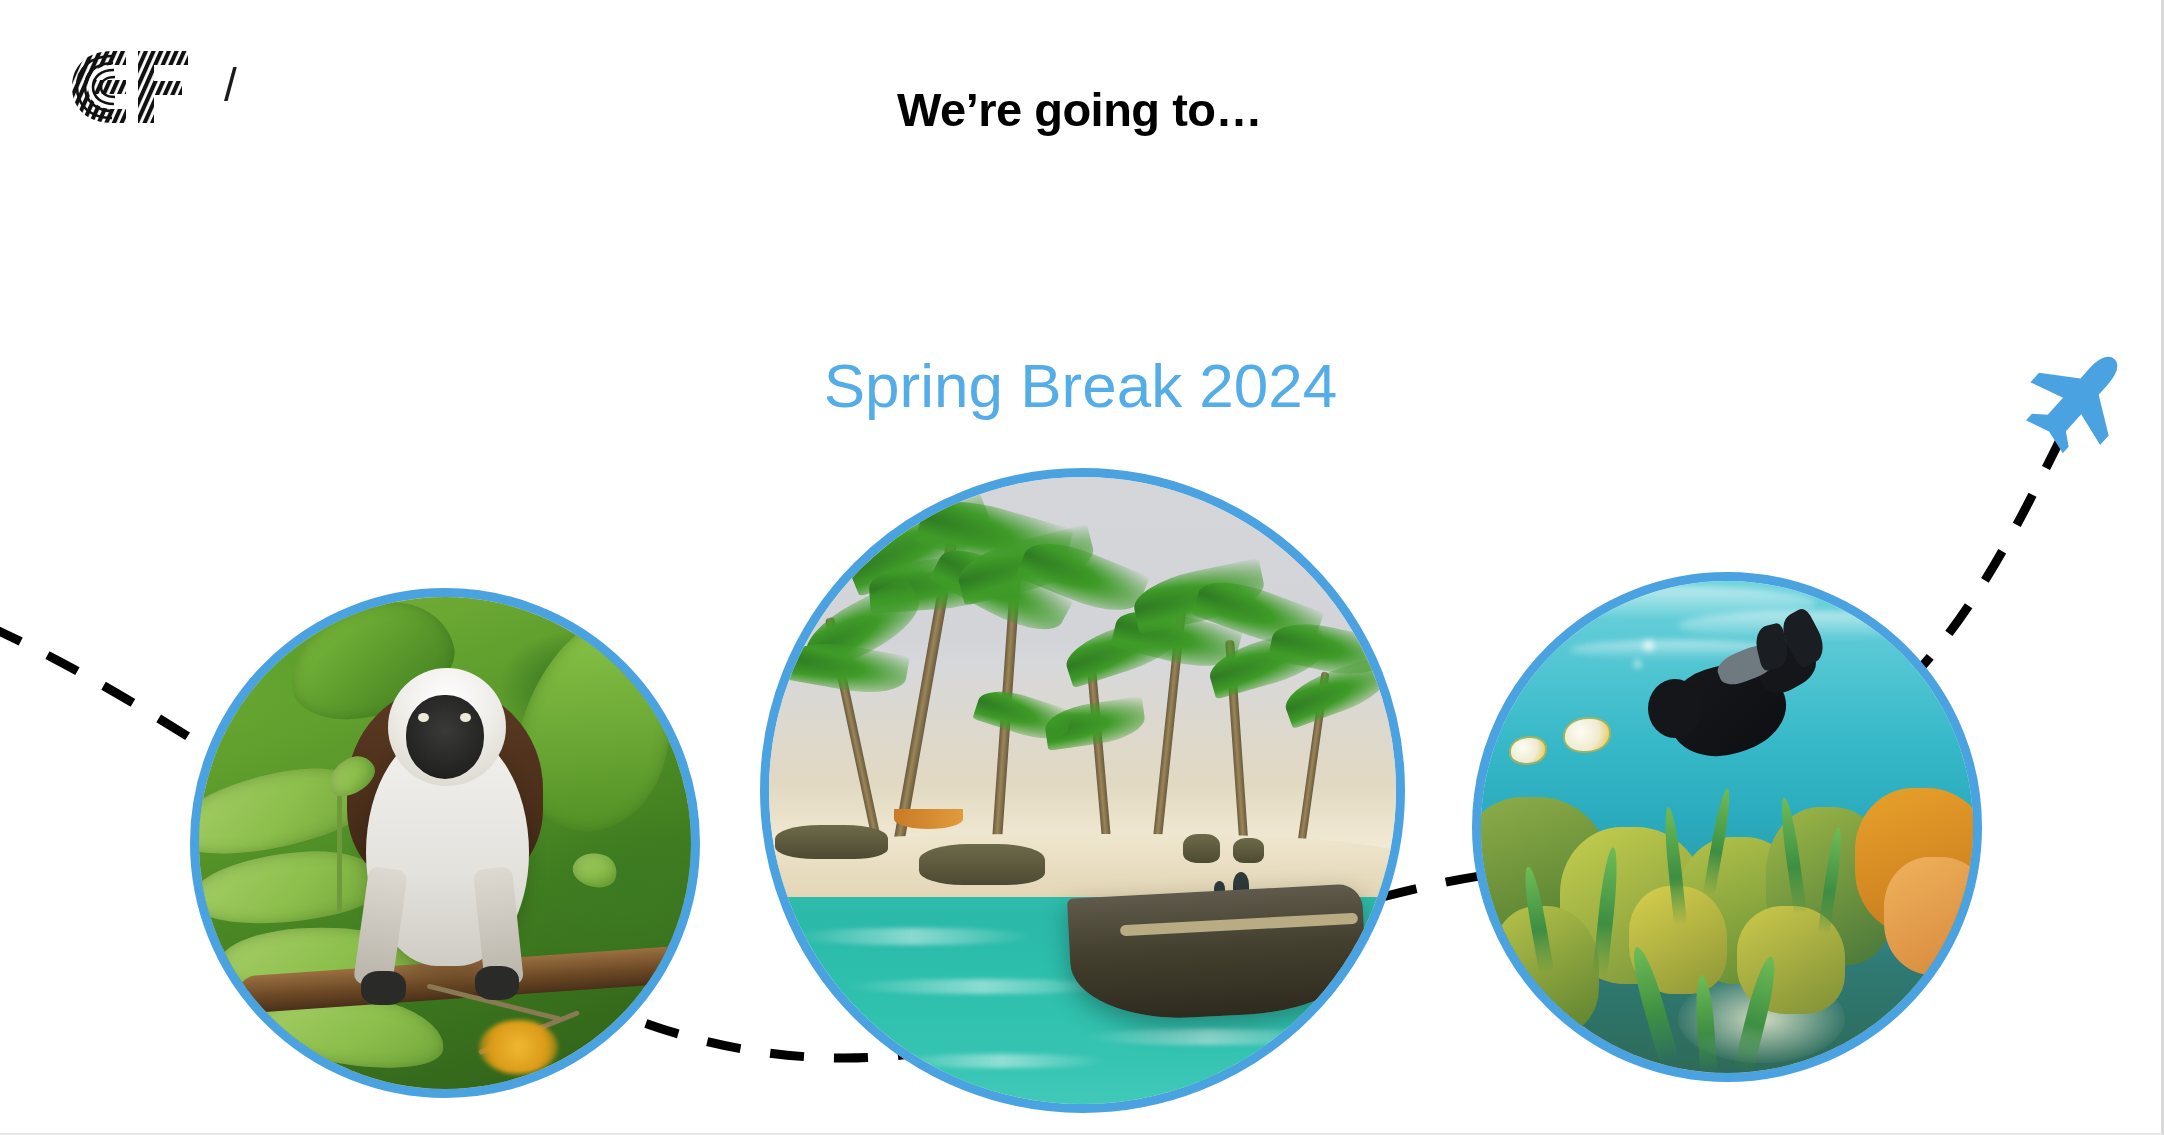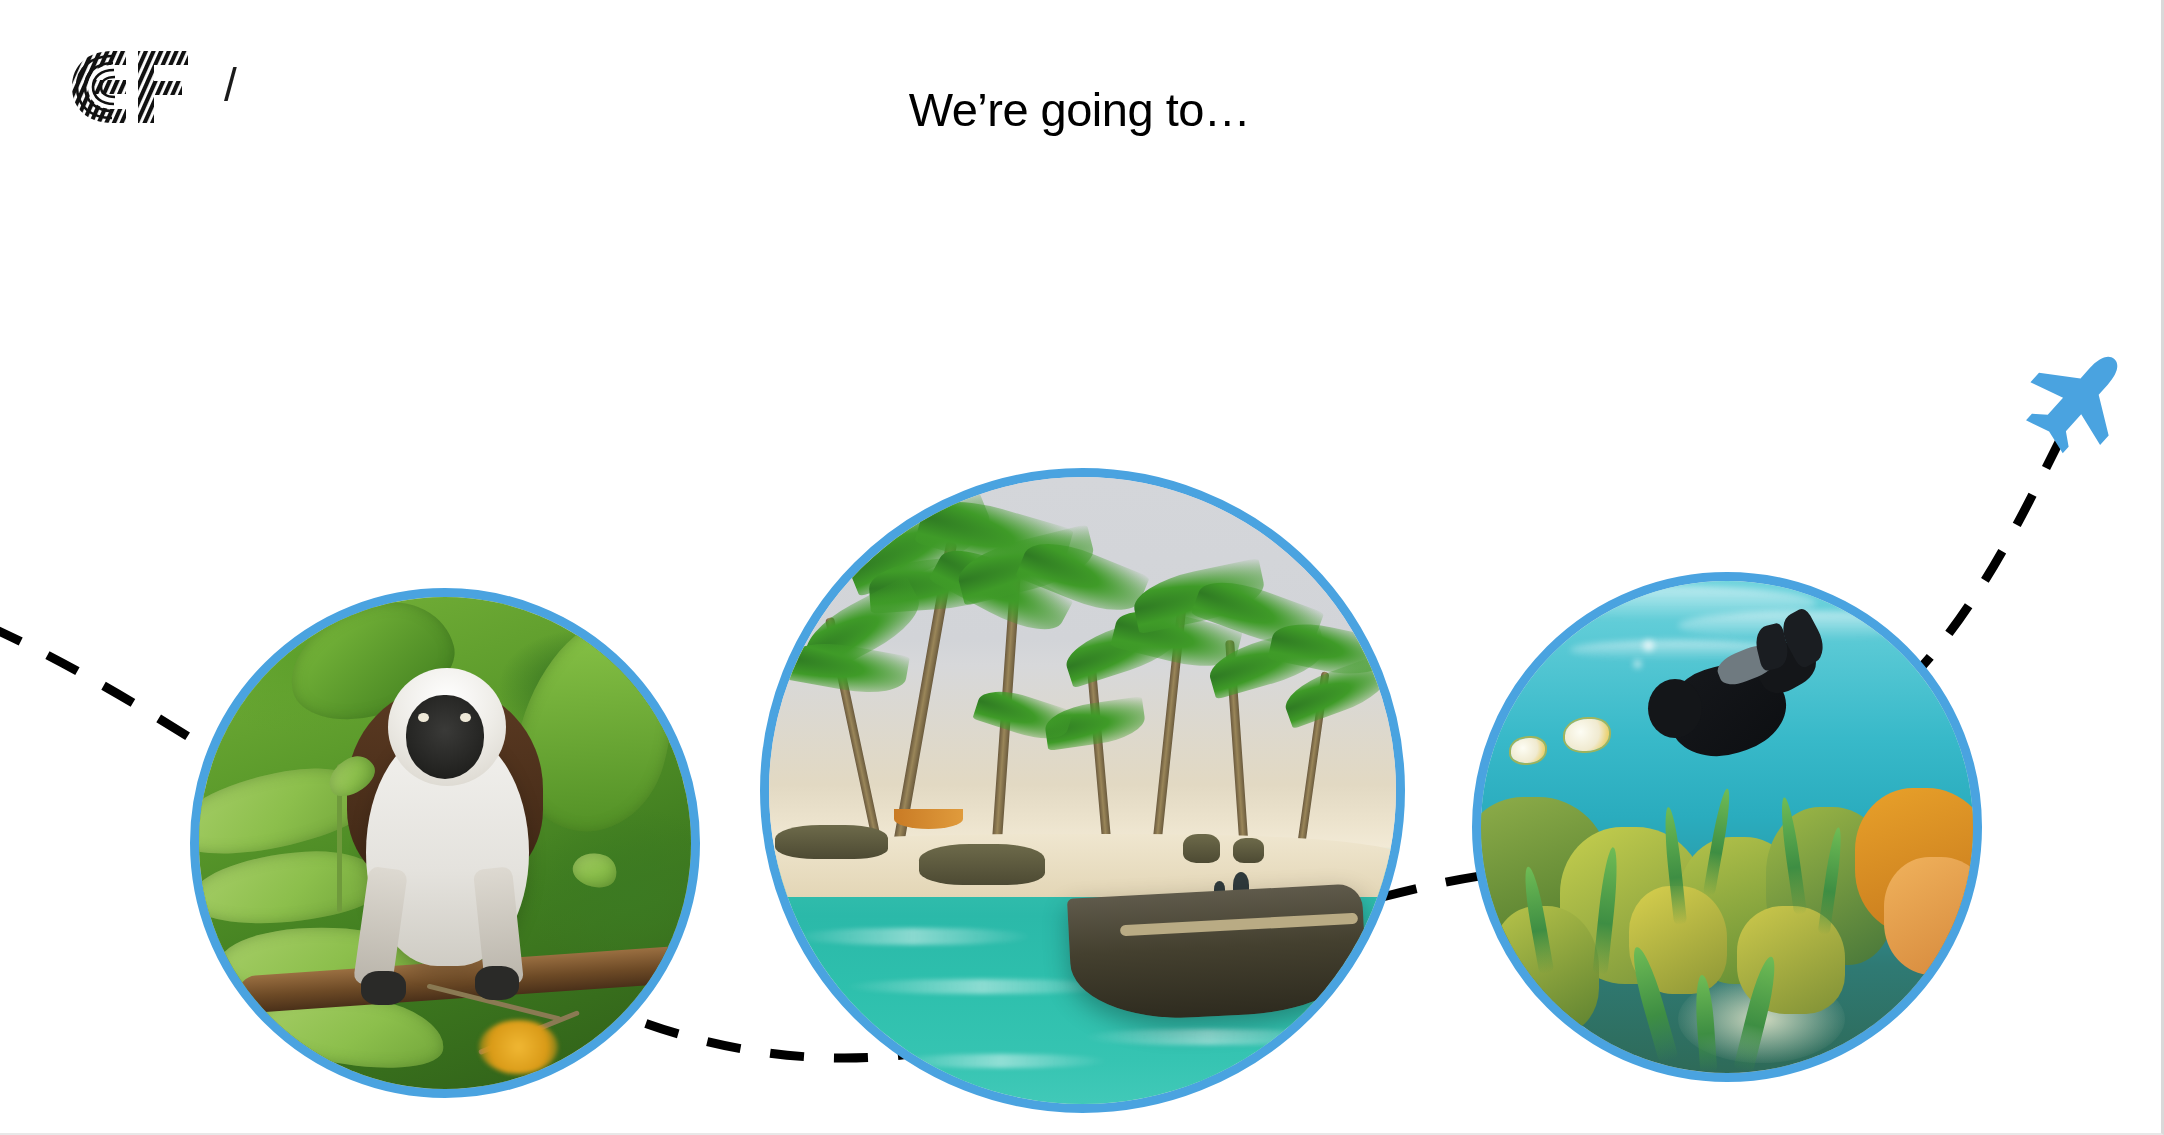--- a/index.html
+++ b/index.html
@@ -58,21 +58,21 @@
   }
 
   
   .eyebrow {
     position: absolute;
     left: 0;
     right: 0;
     top: 82px;
     text-align: center;
     font-size: 47px;
-    font-weight: normal;
+    font-weight: bold;
     color: #000000;
     letter-spacing: -0.5px;
     transform: translateX(-1px);
   }
   .title {
     position: absolute;
     left: 0;
     right: 0;
     top: 178px;
     text-align: center;
@@ -327,20 +327,21 @@
         <path d="M44,7 C23,7 9,19 9,38 C9,57 23,69 44,69"></path>
         <path d="M45,14 C28,14 17,24 17,38 C17,52 28,62 45,62"></path>
         <path d="M46,21 C33,21 25,28 25,38 C25,48 33,55 46,55"></path>
         <path d="M47,28 C38,28 33,32 33,38 C33,44 38,48 47,48"></path>
       </g>
     </svg>
     <div class="logo-slash">/</div>
   </div>
 
   <div class="eyebrow">We’re going to…</div>
+  <div class="subtitle">Spring Break 2024</div>
 
   <svg class="route" viewBox="0 0 2164 1135">
     <path d="M-10,627 C150,700 330,830 520,960 C660,1056 860,1086 1010,1030
              C1180,966 1330,900 1480,876 C1640,850 1800,790 1900,690
              C1975,615 2020,520 2060,440" fill="none" stroke="#000000" stroke-width="9" stroke-dasharray="34 30" stroke-linecap="butt"></path>
     <g transform="translate(2082,395) rotate(42) scale(1.42)">
       <path d="M0,-34 C5.5,-34 8.6,-27.5 8.6,-17.5 L8.6,-8 L33,8.6 L33,17.6 L8.6,10.4
                L8.6,26.5 L17.4,33.4 L17.4,39.6 L0,34.6 L-17.4,39.6 L-17.4,33.4
                L-8.6,26.5 L-8.6,10.4 L-33,17.6 L-33,8.6 L-8.6,-8 L-8.6,-17.5
                C-8.6,-27.5 -5.5,-34 0,-34 Z" fill="#4AA3E0"></path>

